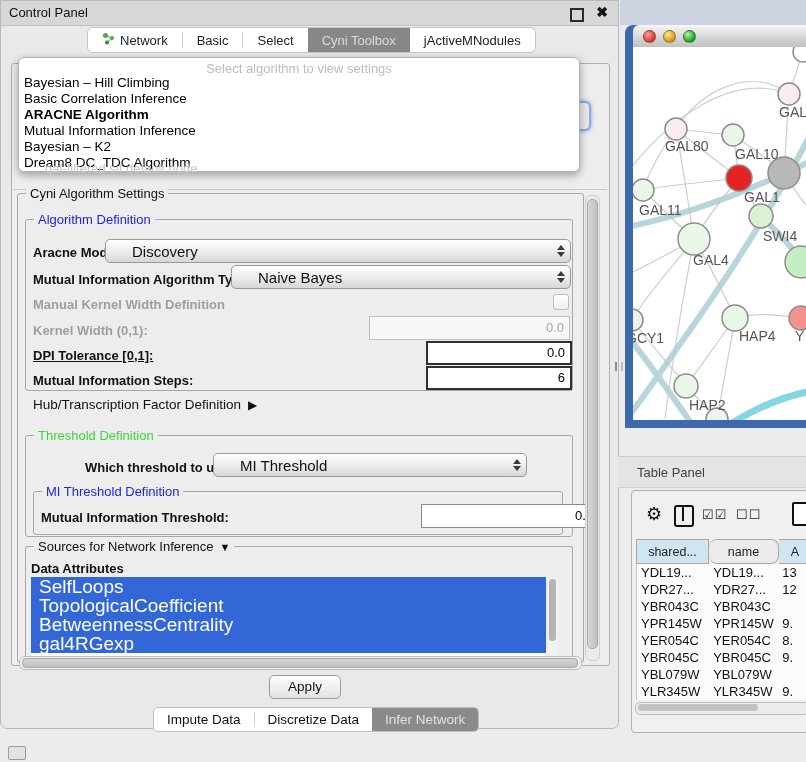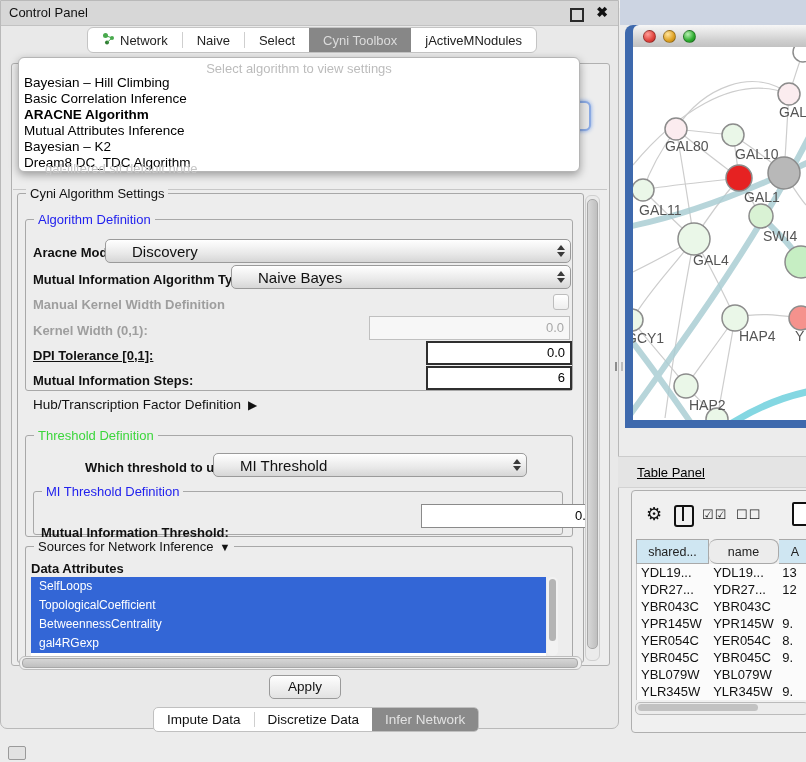--- a/index.html
+++ b/index.html
@@ -57,21 +57,21 @@
   .arrow-right{font-size:12px;color:#111;}
   
   .vscroll{left:584px;top:194px;width:13px;height:464px;background:#ebebeb;border:1px solid #cfcfcf;border-radius:6px;}
   .vscroll-thumb{position:absolute;left:1px;top:3px;width:9px;height:448px;background:linear-gradient(90deg,#d8d8d8,#bfbfbf);
     border:1px solid #a8a8a8;border-radius:5px;}
   .hscroll{left:18px;top:655px;width:561px;height:12px;background:#f0f0f0;border:1px solid #bdbdbd;border-radius:6px;}
   .hscroll-thumb{position:absolute;left:2px;top:1px;width:554px;height:8px;background:linear-gradient(#d6d6d6,#c0c0c0);
     border:1px solid #a8a8a8;border-radius:4px;}
   
   .attr-list{left:30px;top:576px;width:515px;height:79px;background:#ffffff;overflow:hidden;}
-  .attr-item{height:19px;line-height:19px;padding-left:8px;font-size:12px;color:#ffffff;background:#3366d6;}
+  .attr-item{height:19px;line-height:19px;padding-left:8px;font-size:19px;color:#ffffff;background:#3366d6;}
   .list-vscroll{left:546px;top:576px;width:11px;height:79px;background:#f2f2f2;border-radius:5px;}
   .list-thumb{position:absolute;left:1.5px;top:2px;width:7px;height:62px;background:#b4b4b4;border-radius:4px;}
   
   .apply-btn{left:268px;top:674px;width:70px;height:22px;border:1px solid #9a9a9a;border-radius:5px;
     background:linear-gradient(#fefefe,#e2e2e2);font-size:13.5px;color:#111;text-align:center;line-height:22px;}
   .btabs{left:152px;top:706px;height:23px;display:flex;background:#ffffff;border:1px solid #c0c0c0;border-radius:5px;overflow:hidden;}
   .btab{display:flex;align-items:center;padding:0 13px;font-size:13.5px;color:#111;}
   .btab.sel{background:#8a8a8a;color:#e2e2e2;}
   
   .top-blue-strip{left:620px;top:0;width:186px;height:25px;background:#ccd4e2;}
@@ -83,21 +83,21 @@
   .tl-red{left:10px;background:radial-gradient(circle at 35% 30%,#ff9d97,#e0443e 60%,#b32622);}
   .tl-yellow{left:30px;background:radial-gradient(circle at 35% 30%,#ffe39a,#dea123 60%,#b07a10);}
   .tl-green{left:50px;background:radial-gradient(circle at 35% 30%,#b7f0b0,#2dac2f 60%,#1d7d1f);}
   .net-canvas{position:absolute;left:0;top:22px;width:173px;height:373px;background:#ffffff;overflow:hidden;}
   svg text{font-family:"Liberation Sans",sans-serif;font-size:14px;fill:#555555;}
   
   .splitter-mark{left:615px;top:362px;width:4px;height:9px;border-left:2px solid #8d8d8d;border-right:2px solid #bdbdbd;}
   
   .tp-bar{left:618px;top:456px;width:188px;height:30px;background:#e4e4e4;
     border-top:1px solid #cccccc;border-bottom:1px solid #d2d2d2;}
-  .tp-title{left:19px;top:8px;font-size:13px;color:#000000;text-decoration:underline;}
+  .tp-title{left:19px;top:8px;font-size:13px;color:#404040;}
   .tp-box{left:631px;top:490px;width:180px;height:241px;background:#f0f0f0;
     border:1px solid #afafaf;border-radius:4px;}
   .tp-toolbar{position:absolute;left:0;top:0;width:100%;height:48px;}
   .gear{position:absolute;left:14px;top:12px;font-size:18px;color:#111;}
   .cols-icon{position:absolute;left:42px;top:14px;width:16px;height:18px;border:2px solid #111;border-radius:3px;}
   .cols-icon::after{content:"";position:absolute;left:6px;top:0;width:2px;height:14px;background:#111;}
   .checks{position:absolute;top:16px;font-size:13px;color:#222;letter-spacing:1px;}
   .doc-icon{position:absolute;left:160px;top:11px;width:15px;height:20px;border:2px solid #111;border-radius:2px;background:#fff;}
   .tp-table{position:absolute;left:4px;top:48px;width:176px;}
   .tp-head{display:flex;height:25px;}
@@ -137,21 +137,21 @@
               <circle cx="10" cy="6" r="2" fill="#49a94d"></circle>
               <circle cx="5" cy="10.5" r="2" fill="#2f7d33"></circle>
               <line x1="3.5" y1="3.5" x2="10" y2="6" stroke="#49a94d" stroke-width="1"></line>
               <line x1="5" y1="10.5" x2="10" y2="6" stroke="#49a94d" stroke-width="1"></line>
             </svg>
         </span>
         <span>Network</span>
       </div>
       <div class="tabsep"></div>
       <div class="tab">
-          <span>Naive</span>
+          <span>Basic</span>
         </div>
       <div class="tabsep"></div>
       <div class="tab">
           <span>Select</span>
         </div>
       <div class="tab sel">
           <span>Cyni Toolbox</span>
         </div>
       <div class="tab">
           <span>jActiveMNodules</span>
@@ -206,21 +206,21 @@
     <div class="combo" style="left:212px;top:452px;width:312px;">
       <span class="combo-text">MI Threshold</span>
       <span class="combo-arrows">
           <span class="tri-up"></span>
           <span class="tri-dn"></span>
         </span>
     </div>
     <div class="abs fs" style="left:32px;top:490px;width:528px;height:42px;">
       <span class="legend blue">MI Threshold Definition</span>
     </div>
-    <div class="abs lbl b" style="left:40px;top:509px;margin-top:15px;">Mutual Information Threshold:</div>
+    <div class="abs lbl b" style="left:40px;top:509px;">Mutual Information Threshold:</div>
     <div class="tinput" style="left:420px;top:503px;width:137px;border:1px solid #8a8a8a;height:22px;line-height:22px;padding-left:34px;">0.5</div>
 
     <div class="abs fs" style="left:24px;top:545px;width:546px;height:112px;border-bottom:none;">
       <span class="legend" style="color:#111;display:flex;gap:6px;align-items:center;text-align:center;">
         <span>Sources for Network Inference</span>
         <span style="font-size:11px;">▼</span>
       </span>
     </div>
     <div class="abs lbl b" style="left:30px;top:560px;">Data Attributes</div>
     <div class="abs attr-list">
@@ -253,21 +253,21 @@
           <span>Infer Network</span>
         </div>
     </div>
   </div>
 
   <div class="abs popup">
     <div class="abs popup-placeholder">Select algorithm to view settings</div>
     <div class="popup-item abs" style="top:17px;">Bayesian – Hill Climbing</div>
     <div class="popup-item abs" style="top:33px;">Basic Correlation Inference</div>
     <div class="popup-item abs bold" style="top:49px;">ARACNE Algorithm</div>
-    <div class="popup-item abs" style="top:65px;">Mutual Attributes Inference</div>
+    <div class="popup-item abs" style="top:65px;">Mutual Information Inference</div>
     <div class="popup-item abs" style="top:81px;">Bayesian – K2</div>
     <div class="popup-item abs" style="top:97px;">Dream8 DC_TDC Algorithm</div>
   </div>
   <div class="abs combo-hint">gal-filtered sif default node</div>
 
   <div class="abs top-blue-strip"></div>
   <div class="abs net-frame">
     <div class="net-win">
       <div class="net-titlebar">
         <div class="tlight tl-red"></div>

